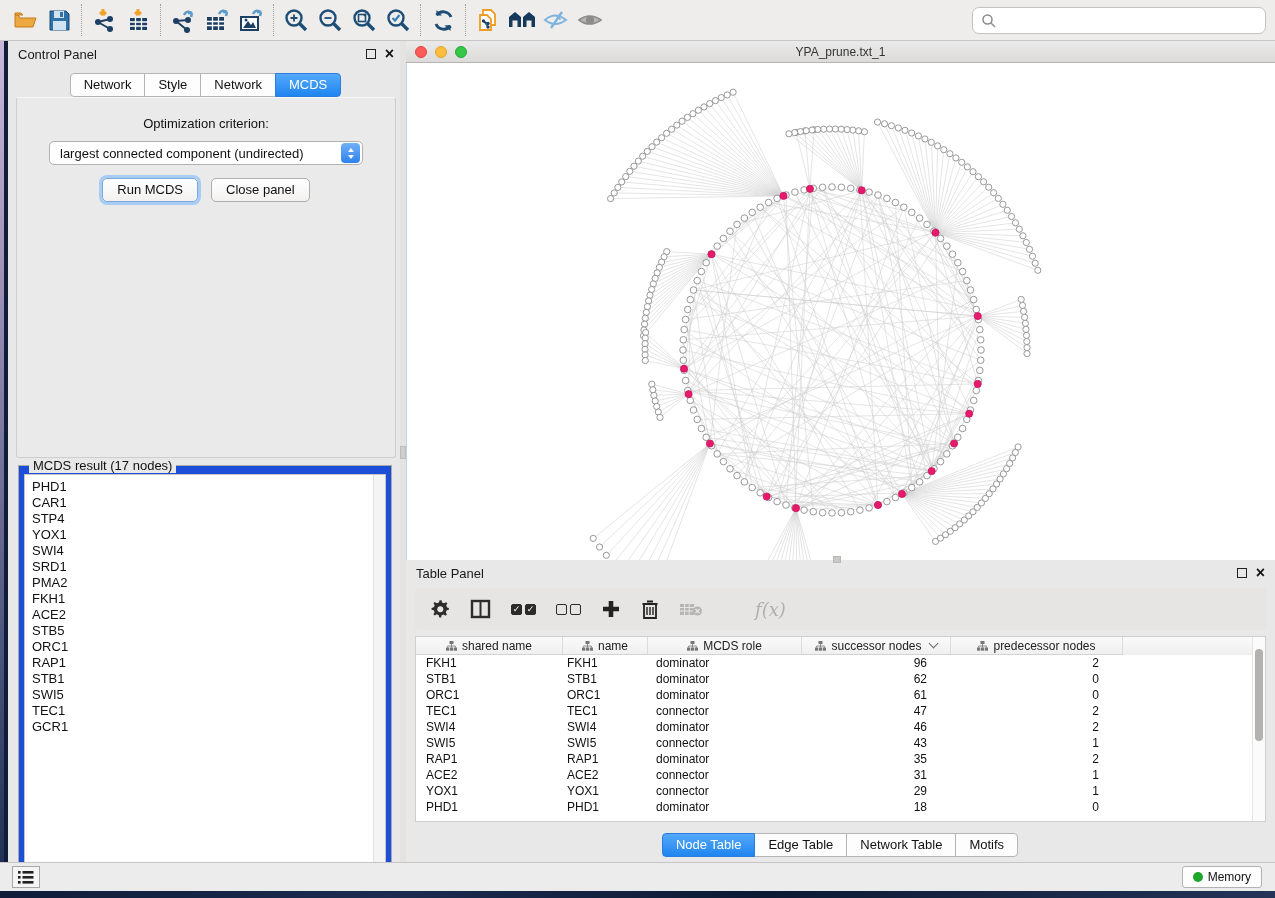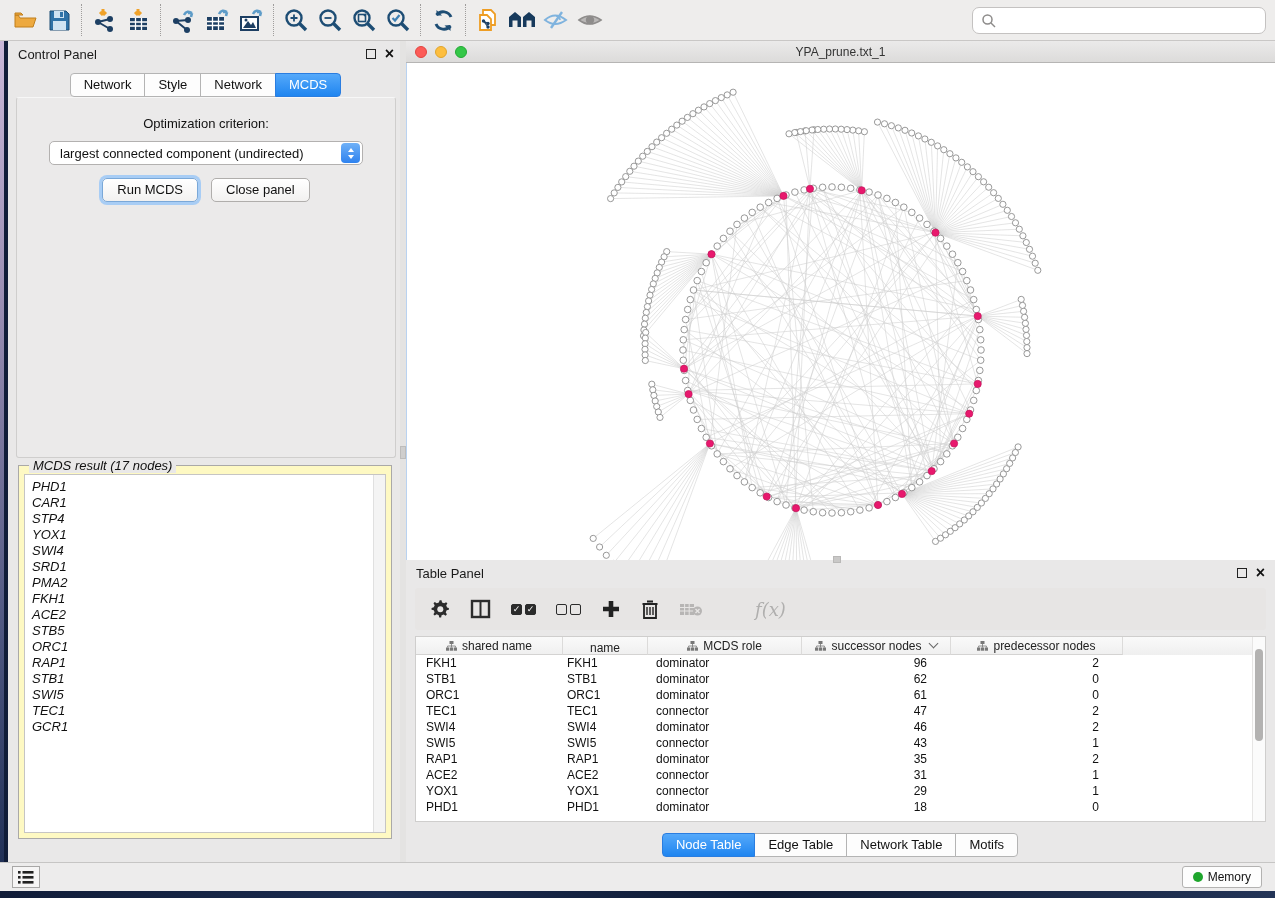--- a/index.html
+++ b/index.html
@@ -31,21 +31,21 @@
   #cp-inner { position:absolute; left:8px; top:56px; width:380px; height:361px; background:#ebeaea; border:1px solid #cfcecd; border-top-color:#f7f7f7; border-radius:3px; text-align:center; }
   #opt-label { margin-top:18px; font-size:13px; color:#111; }
   #criterion-select { margin:10px auto 0; width:314px; height:24px; background:#fff; border:1px solid #b3b1b0; border-radius:5px; display:flex; align-items:center; padding:0 2px 0 10px; }
   #criterion-select .sel-text { font-size:13px; color:#111; flex:1; text-align:left; white-space:nowrap; }
   .stepper { width:19px; height:20px; border-radius:4px; background:linear-gradient(#6fb1f7,#2e82ef); display:flex; flex-direction:column; align-items:center; justify-content:center; gap:3px; }
   .arr-up { width:0; height:0; border-left:3.5px solid transparent; border-right:3.5px solid transparent; border-bottom:4.5px solid #fff; }
   .arr-dn { width:0; height:0; border-left:3.5px solid transparent; border-right:3.5px solid transparent; border-top:4.5px solid #fff; }
   #cp-buttons { margin-top:13px; display:flex; justify-content:center; gap:13px; }
   .cbtn { background:linear-gradient(#ffffff,#f2f1f0); border:1px solid #b0aeac; border-radius:5px; font-size:13px; padding:3px 14px 4px; color:#111; }
   .cbtn.focused { box-shadow:0 0 0 3px #a8cdf5; border-color:#7aa8d8; }
-  #mcds-fieldset { position:absolute; left:10px; top:424px; width:374px; height:374px; border:1px solid #aaa9a8; background:#fef9c3;font-style:italic; }
+  #mcds-fieldset { position:absolute; left:10px; top:424px; width:374px; height:426px; border:1px solid #aaa9a8; background:#1d4ed8; }
   #mcds-legend { position:absolute; left:10px; top:-8px; background:#e9e8e8; padding:0 4px; font-size:13px; color:#111; }
   #mcds-list { position:absolute; left:5px; top:8px; right:5px; bottom:5px; background:#fff; border:1px solid #c6c5c4; overflow:hidden; }
   #mcds-items { padding:4px 0 0 7px; font-size:13px; color:#111; line-height:16px; }
   #mcds-scroll { position:absolute; right:0; top:0; bottom:0; width:12px; background:#f4f4f4; border-left:1px solid #e0e0e0; }
 
   
   #vsplit { position:absolute; left:400px; top:41px; width:6px; height:821px; background:#e4e3e2; }
   #vsplit .grip { position:absolute; left:0; top:405px; width:6px; height:13px; background:#cfcecd; border:1px solid #bdbcbb; }
   #hgrip { position:absolute; left:833px; top:556px; width:8px; height:7px; background:#c9c8c7; border:1px solid #b9b8b7; z-index:4; }
 
@@ -970,21 +970,21 @@
         <div class="hcell" style="width: 147px;">
           <svg width="11" height="10" viewBox="0 0 11 10">
             <rect x="3.5" y="0" width="4" height="3" fill="#777"></rect>
             <rect x="0" y="6.5" width="3.2" height="3.2" fill="#777"></rect>
             <rect x="3.9" y="6.5" width="3.2" height="3.2" fill="#777"></rect>
             <rect x="7.8" y="6.5" width="3.2" height="3.2" fill="#777"></rect>
             <path d="M5.5 3 V5 M1.6 6.5 V5 H9.4 V6.5 M5.5 5 V6.5" stroke="#777" stroke-width="0.8" fill="none"></path>
           </svg>
           <span>shared name</span>
         </div>
-        <div class="hcell" style="width: 85px; flex-direction: column;">
+        <div class="hcell" style="width: 85px;">
           <svg width="11" height="10" viewBox="0 0 11 10">
             <rect x="3.5" y="0" width="4" height="3" fill="#777"></rect>
             <rect x="0" y="6.5" width="3.2" height="3.2" fill="#777"></rect>
             <rect x="3.9" y="6.5" width="3.2" height="3.2" fill="#777"></rect>
             <rect x="7.8" y="6.5" width="3.2" height="3.2" fill="#777"></rect>
             <path d="M5.5 3 V5 M1.6 6.5 V5 H9.4 V6.5 M5.5 5 V6.5" stroke="#777" stroke-width="0.8" fill="none"></path>
           </svg>
           <span>name</span>
         </div>
         <div class="hcell" style="width: 154px;">

